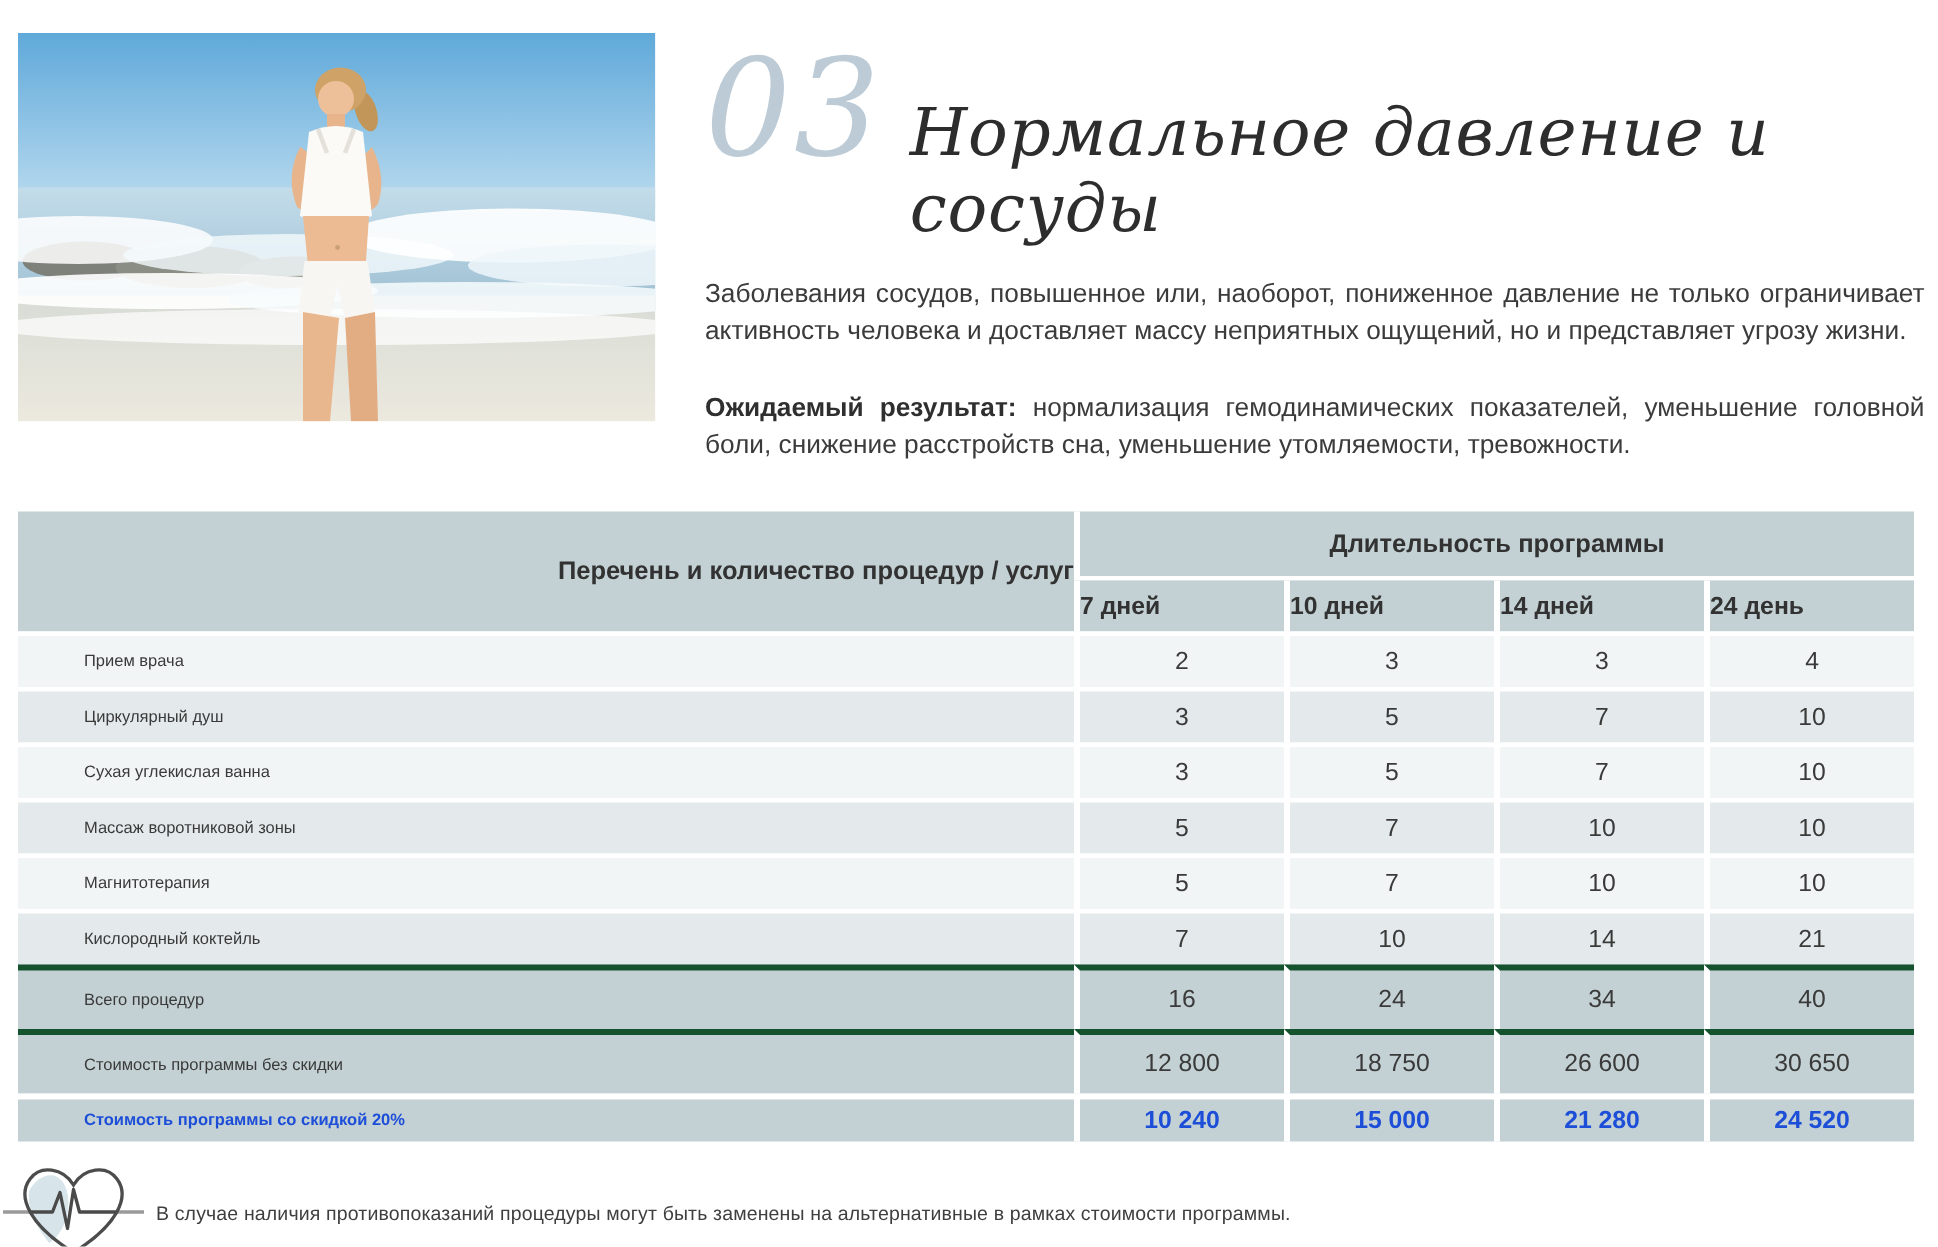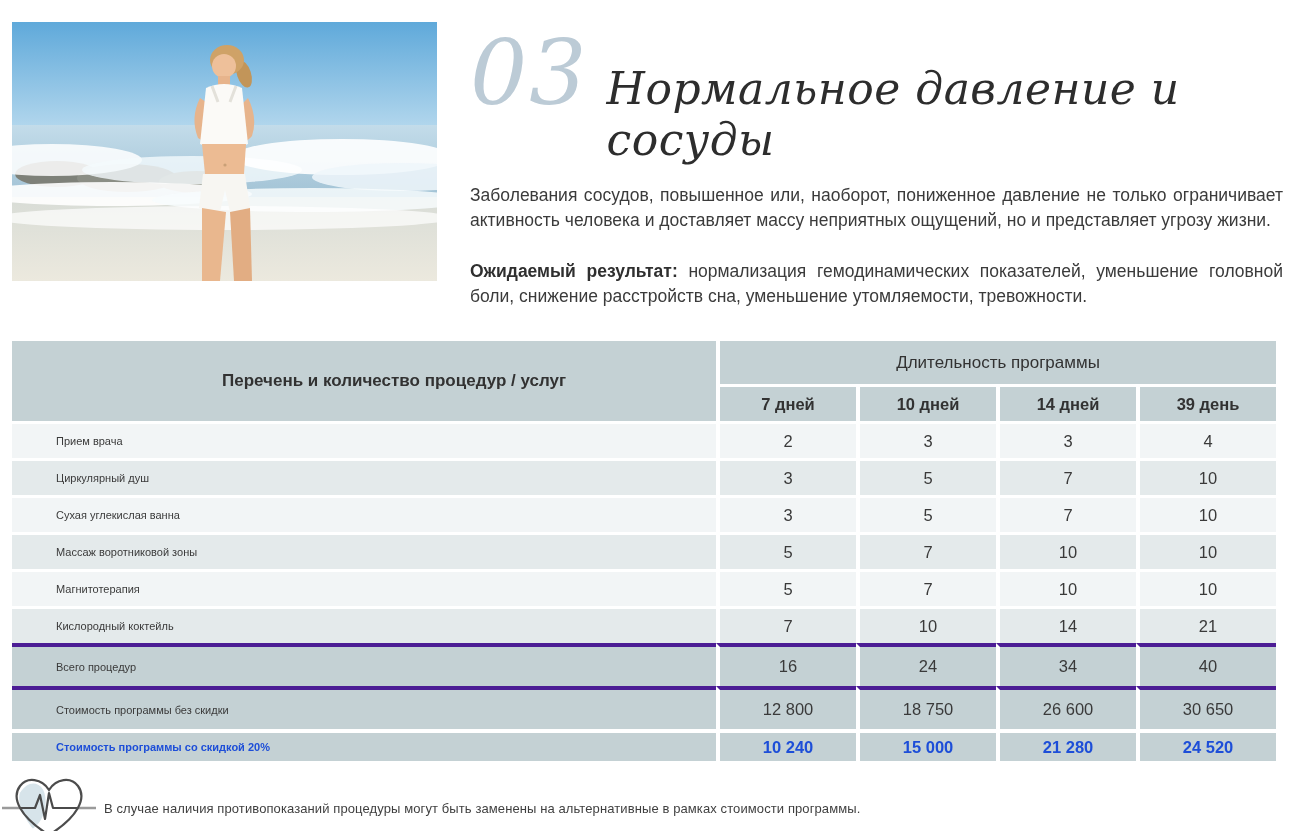--- a/index.html
+++ b/index.html
@@ -41,40 +41,40 @@
 
   
   table.prog{
     border-collapse:separate;border-spacing:0;table-layout:fixed;
     width:1264px;margin:32px 0 0 12px;
   }
   col.c-name{width:704px;}
   col.c-val{width:140px;}
   th,td{box-sizing:border-box;vertical-align:middle;}
   .name-h{
-    background:var(--accent);text-align:center;padding-left:60px;
+    background:var(--accent);text-align:right;padding-left:60px;
     font-size:17px;font-weight:bold;color:#323232;
   }
   .group-h{
     background:var(--accent);height:46px;border-bottom:3px solid #fff;border-left:4px solid #fff;
-    font-size:17px;font-weight:normal;color:#323232;text-align:center;
+    font-size:17px;font-weight:bold;color:#323232;text-align:center;
   }
   .dur-h{
     background:var(--accent);height:34px;border-left:4px solid #fff;
-    font-size:16.5px;font-weight:bold;color:#323232;text-align:center;
+    font-size:16.5px;font-weight:bold;color:#323232;text-align:left;
   }
   tbody td{
     border-top:3px solid #fff;height:37px;font-size:16.5px;
     color:#3a3a3a;text-align:center;
   }
   tbody td.rname{text-align:left;padding-left:44px;font-size:11px;}
   tbody td + td{border-left:4px solid #fff;}
   tr.light td{background:var(--row-light);}
   tr.shaded td{background:var(--row-shaded);}
-  tr.summary td{background:var(--accent);border-top:4px solid #4c1d95;height:43px;}
+  tr.summary td{background:var(--accent);border-top:4px solid #14532d;height:43px;}
   tr.discount td{
     background:var(--accent);border-top:4px solid #fff;height:32px;
     font-weight:bold;color:#1d4ed8;
   }
 
   
   .footnote{display:flex;align-items:center;margin:8px 0 0 0;}
   .heart-wrap{flex:0 0 auto;width:98px;height:78px;}
   .footnote-text{margin-left:6px;font-size:13px;color:#3f3f3f;letter-spacing:.1px;}
 </style>
@@ -163,21 +163,21 @@
     </colgroup>
     <thead>
       <tr>
         <th class="name-h" rowspan="2">Перечень и количество процедур / услуг</th>
         <th class="group-h" colspan="4">Длительность программы</th>
       </tr>
       <tr>
         <th class="dur-h">7 дней</th>
         <th class="dur-h">10 дней</th>
         <th class="dur-h">14 дней</th>
-        <th class="dur-h">39 день</th>
+        <th class="dur-h">24 день</th>
       </tr>
     </thead>
     <tbody>
         <tr class="light">
           <td class="rname">Прием врача</td>
           <td>2</td>
           <td>3</td>
           <td>3</td>
           <td>4</td>
         </tr>

